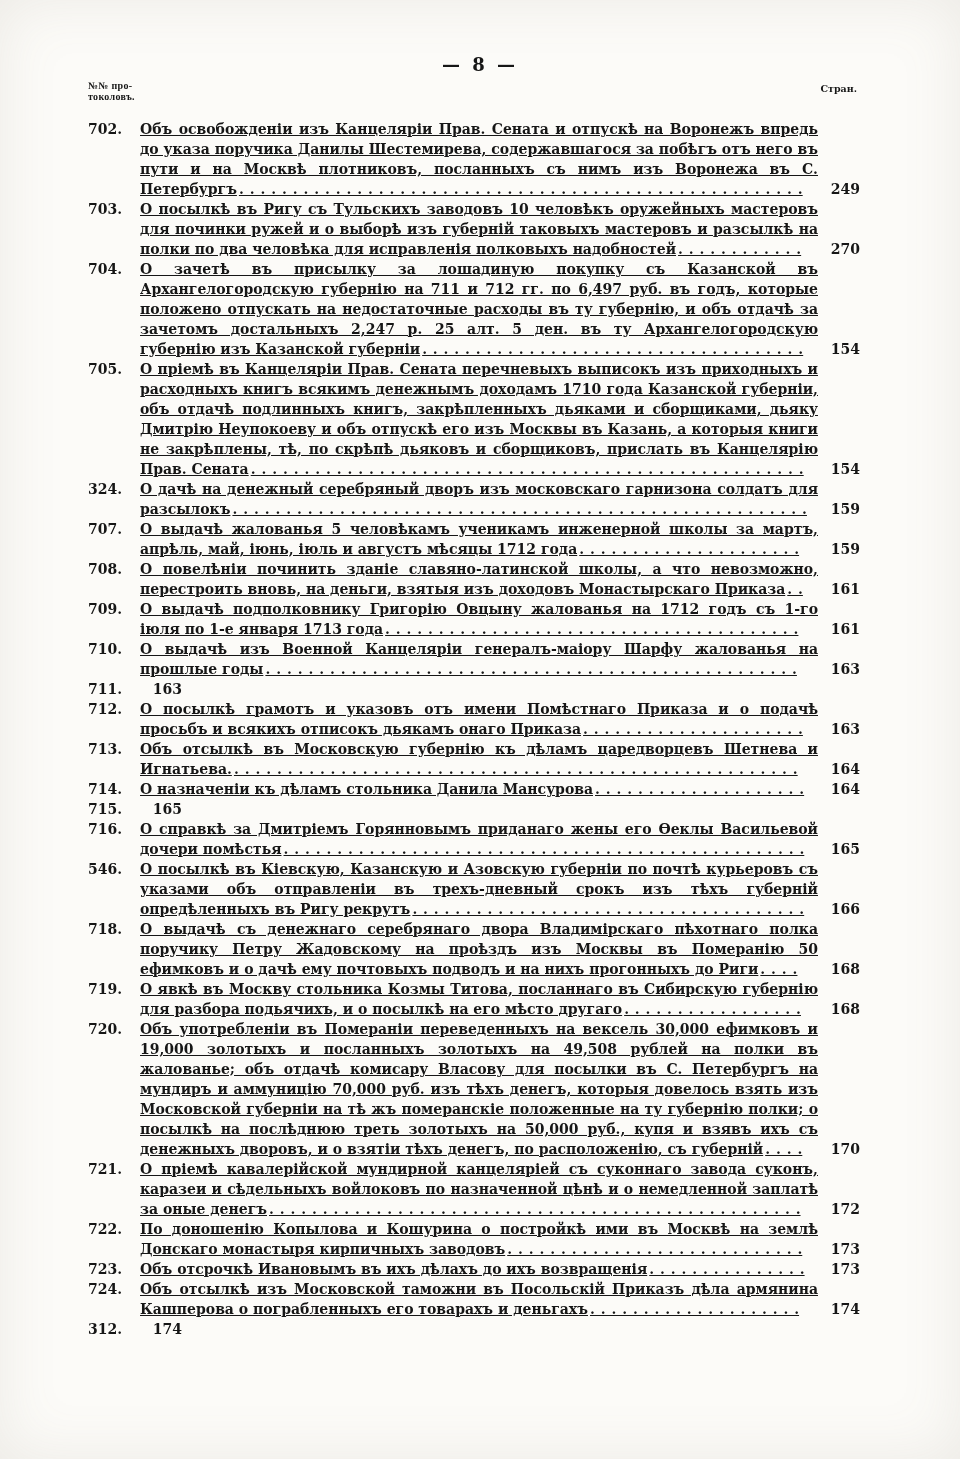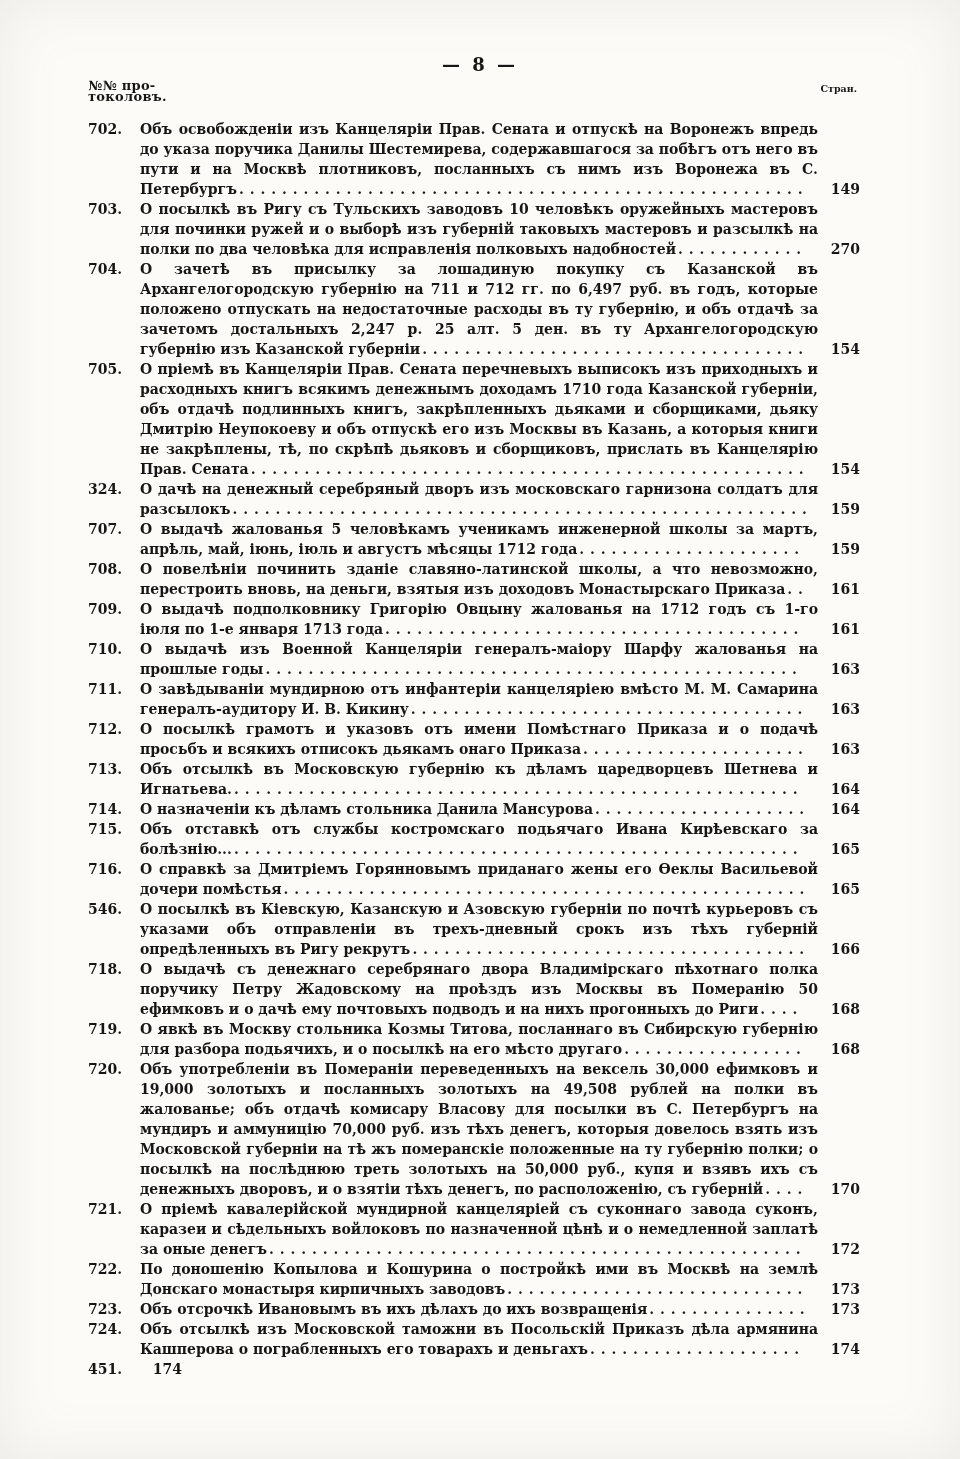--- a/index.html
+++ b/index.html
@@ -19,23 +19,24 @@
   .page-num-head {
     position: absolute;
     top: 54px; left: 0; right: 0;
     text-align: center;
     font-size: 18px;
     letter-spacing: 3px;
   }
   .proto-head {
     position: absolute;
     top: 80px; left: 88px;
-    font-size: 13px;
+    font-size: 10px;
     line-height: 11px;
     letter-spacing: 0.3px;
+    font-family: Liberation Serif, serif;
   }
   .stran-head {
     position: absolute;
     top: 83px; right: 103px;
     font-size: 9.5px;
   }
   .entries {
     position: absolute;
     top: 119px;
     left: 88px;
@@ -48,20 +49,21 @@
     line-height: 20px;
   }
   .entry-num {
     flex: 0 0 52px;
     white-space: nowrap;
   }
   .entry-body {
     flex: 1 1 auto;
     min-width: 0;
     text-align: justify;
+    text-decoration: underline;
   }
   .dot-leader {
     margin-left: 2px;
     word-spacing: 1px;
   }
   .entry-page {
     flex: 0 0 42px;
     align-self: flex-end;
     text-align: right;
     white-space: nowrap;
@@ -78,21 +80,21 @@
     <div>№№ про-</div>
     <div>токоловъ.</div>
   </div>
 
   <div class="stran-head">Стран.</div>
 
   <div class="entries">
   <div class="entry">
     <span class="entry-num">702.</span>
     <span class="entry-body"><span>Объ освобожденіи изъ Канцеляріи Прав. Сената и отпускѣ на Воронежъ впредь до указа поручика Данилы Шестемирева, содержавшагося за побѣгъ отъ него въ пути и на Москвѣ плотниковъ, посланныхъ съ нимъ изъ Воронежа въ С. Петербургъ</span><span class="dot-leader">. . . . . . . . . . . . . . . . . . . . . . . . . . . . . . . . . . . . . . . . . . . . . . . . . . . . . </span></span>
-    <span class="entry-page">149</span>
+    <span class="entry-page">249</span>
   </div>
 
   <div class="entry">
     <span class="entry-num">703.</span>
     <span class="entry-body"><span>О посылкѣ въ Ригу съ Тульскихъ заводовъ 10 человѣкъ оружейныхъ мастеровъ для починки ружей и о выборѣ изъ губерній таковыхъ мастеровъ и разсылкѣ на полки по два человѣка для исправленія полковыхъ надобностей</span><span class="dot-leader">. . . . . . . . . . . . </span></span>
     <span class="entry-page">270</span>
   </div>
 
   <div class="entry">
     <span class="entry-num">704.</span>
@@ -131,21 +133,20 @@
   </div>
 
   <div class="entry">
     <span class="entry-num">710.</span>
     <span class="entry-body"><span>О выдачѣ изъ Военной Канцеляріи генералъ-маіору Шарфу жалованья на прошлые годы</span><span class="dot-leader">. . . . . . . . . . . . . . . . . . . . . . . . . . . . . . . . . . . . . . . . . . . . . . . . . . </span></span>
     <span class="entry-page">163</span>
   </div>
 
   <div class="entry">
     <span class="entry-num">711.</span>
-    <span class="entry-body"><span>О завѣдываніи мундирною отъ инфантеріи канцеляріею вмѣсто М. М. Самарина генералъ-аудитору И. В. Кикину</span><span class="dot-leader">. . . . . . . . . . . . . . . . . . . . . . . . . . . . . . . . . . . . . </span></span>
     <span class="entry-page">163</span>
   </div>
 
   <div class="entry">
     <span class="entry-num">712.</span>
     <span class="entry-body"><span>О посылкѣ грамотъ и указовъ отъ имени Помѣстнаго Приказа и о подачѣ просьбъ и всякихъ отписокъ дьякамъ онаго Приказа</span><span class="dot-leader">. . . . . . . . . . . . . . . . . . . . . </span></span>
     <span class="entry-page">163</span>
   </div>
 
   <div class="entry">
@@ -155,21 +156,20 @@
   </div>
 
   <div class="entry">
     <span class="entry-num">714.</span>
     <span class="entry-body"><span>О назначеніи къ дѣламъ стольника Данила Мансурова</span><span class="dot-leader">. . . . . . . . . . . . . . . . . . . . </span></span>
     <span class="entry-page">164</span>
   </div>
 
   <div class="entry">
     <span class="entry-num">715.</span>
-    <span class="entry-body"><span>Объ отставкѣ отъ службы костромскаго подьячаго Ивана Кирѣевскаго за болѣзнію...</span><span class="dot-leader">. . . . . . . . . . . . . . . . . . . . . . . . . . . . . . . . . . . . . . . . . . . . . . . . . . . . . </span></span>
     <span class="entry-page">165</span>
   </div>
 
   <div class="entry">
     <span class="entry-num">716.</span>
     <span class="entry-body"><span>О справкѣ за Дмитріемъ Горянновымъ приданаго жены его Ѳеклы Васильевой дочери помѣстья</span><span class="dot-leader">. . . . . . . . . . . . . . . . . . . . . . . . . . . . . . . . . . . . . . . . . . . . . . . . . </span></span>
     <span class="entry-page">165</span>
   </div>
 
   <div class="entry">
@@ -214,18 +214,18 @@
     <span class="entry-page">173</span>
   </div>
 
   <div class="entry">
     <span class="entry-num">724.</span>
     <span class="entry-body"><span>Объ отсылкѣ изъ Московской таможни въ Посольскій Приказъ дѣла армянина Кашперова о пограбленныхъ его товарахъ и деньгахъ</span><span class="dot-leader">. . . . . . . . . . . . . . . . . . . . </span></span>
     <span class="entry-page">174</span>
   </div>
 
   <div class="entry">
-    <span class="entry-num">451.</span>
+    <span class="entry-num">312.</span>
     <span class="entry-page">174</span>
   </div>
 </div>
 
 </div>
 
 </body></html>

